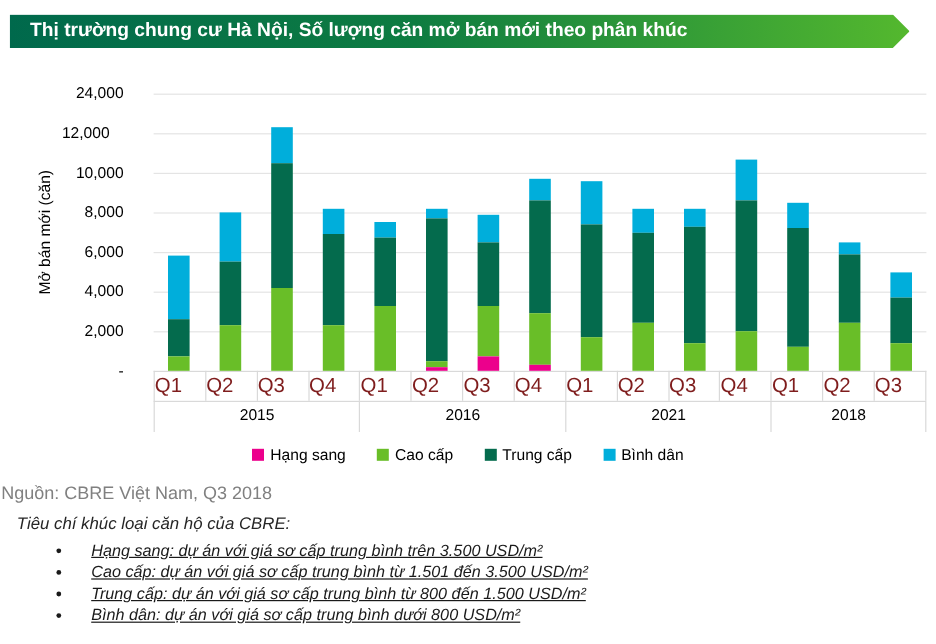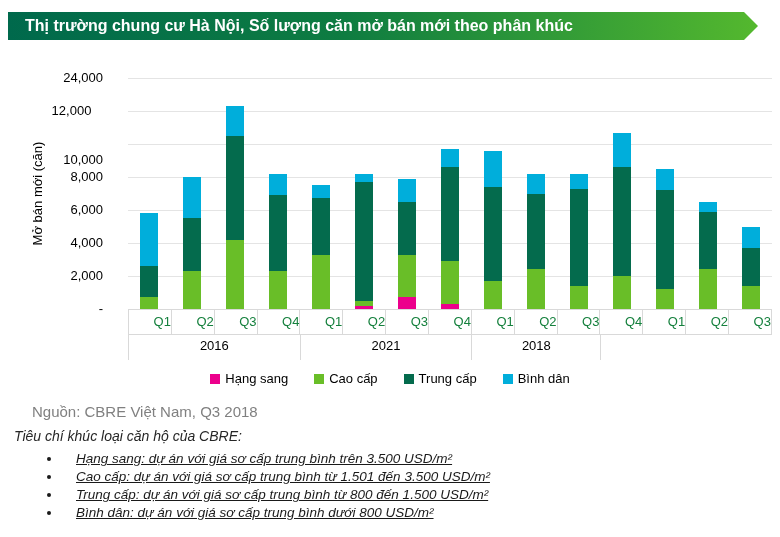--- a/index.html
+++ b/index.html
@@ -30,59 +30,59 @@
   .gridline{position:absolute;left:0;width:100%;height:1px;background:#E4E4E4;}
   .bar{position:absolute;bottom:0;width:18px;display:flex;flex-direction:column-reverse;}
   .seg{width:100%;}
   .xq{
     position:absolute;left:128px;top:253px;width:644px;height:26px;
     display:flex;border-bottom:1px solid #D9D9D9;border-left:1px solid #D9D9D9;
     box-sizing:border-box;
   }
   .xq .cell{
     border-right:1px solid #D9D9D9;box-sizing:border-box;
-    text-align:right;line-height:25px;font-size:13px;color:#15803d;
+    text-align:left;line-height:25px;font-size:17px;color:#7f1d1d;
   }
   .xy{
     position:absolute;left:128px;top:279px;width:644px;height:25px;
     display:flex;border-left:1px solid #D9D9D9;box-sizing:border-box;
   }
   .xy .cell{
     border-right:1px solid #D9D9D9;box-sizing:border-box;
     text-align:center;padding-top:3px;font-size:13px;color:#000;
   }
   
   .legend{
     position:absolute;left:0;top:371px;width:780px;
     display:flex;justify-content:center;gap:26px;align-items:center;
   }
   .legend-item{display:flex;align-items:center;gap:5px;font-size:13px;color:#000;}
   .swatch{width:10px;height:10px;display:inline-block;}
   
-  .source{position:absolute;left:32px;top:403px;font-size:15px;color:#808080;}
+  .source{position:absolute;left:1px;top:403px;font-size:15px;color:#808080;}
   .criteria-heading{position:absolute;left:14px;top:428px;font-size:14px;font-style:italic;color:#262626;}
   .criteria-list{
     position:absolute;left:36px;top:450px;margin:0;padding:0 0 0 26px;
     font-size:13.5px;font-style:italic;color:#1a1a1a;
   }
   .criteria-list li{padding-left:14px;line-height:18px;margin:0;text-decoration:underline;}
 </style>
 </head>
 <body>
 
 <div class="banner">
   <span>Thị trường chung cư Hà Nội, Số lượng căn mở bán mới theo phân khúc</span>
 </div>
 
 <div class="chart">
   <div class="ytitle">Mở bán mới (căn)</div>
   <div class="ylabels">
       <div class="ylabel" style="top: 14px;">24,000</div>
       <div class="ylabel" style="top: 47px; text-align: center;">12,000</div>
-      <div class="ylabel" style="top: 96px;">10,000</div>
+      <div class="ylabel" style="top: 80px;">10,000</div>
       <div class="ylabel" style="top: 113px;">8,000</div>
       <div class="ylabel" style="top: 146px;">6,000</div>
       <div class="ylabel" style="top: 179px;">4,000</div>
       <div class="ylabel" style="top: 212px;">2,000</div>
       <div class="ylabel" style="top: 245px;">-</div>
     </div>
   <div class="plot">
       <div class="gridline" style="top: 0px;"></div>
       <div class="gridline" style="top: 33px;"></div>
       <div class="gridline" style="top: 66px;"></div>
@@ -180,20 +180,21 @@
       <div class="cell" style="width: 42.9333px;">Q4</div>
       <div class="cell" style="width: 42.9333px;">Q1</div>
       <div class="cell" style="width: 42.9333px;">Q2</div>
       <div class="cell" style="width: 42.9333px;">Q3</div>
       <div class="cell" style="width: 42.9333px;">Q4</div>
       <div class="cell" style="width: 42.9333px;">Q1</div>
       <div class="cell" style="width: 42.9333px;">Q2</div>
       <div class="cell" style="width: 42.9333px;">Q3</div>
     </div>
   <div class="xy">
+      <div class="cell" style="width: 171.733px;">2015</div>
       <div class="cell" style="width: 171.733px;">2016</div>
       <div class="cell" style="width: 171.733px;">2021</div>
       <div class="cell" style="width: 128.8px;">2018</div>
     </div>
 </div>
 
 <div class="legend">
     <div class="legend-item">
       <span class="swatch" style="background: rgb(236, 0, 140);"></span>
       <span>Hạng sang</span>

